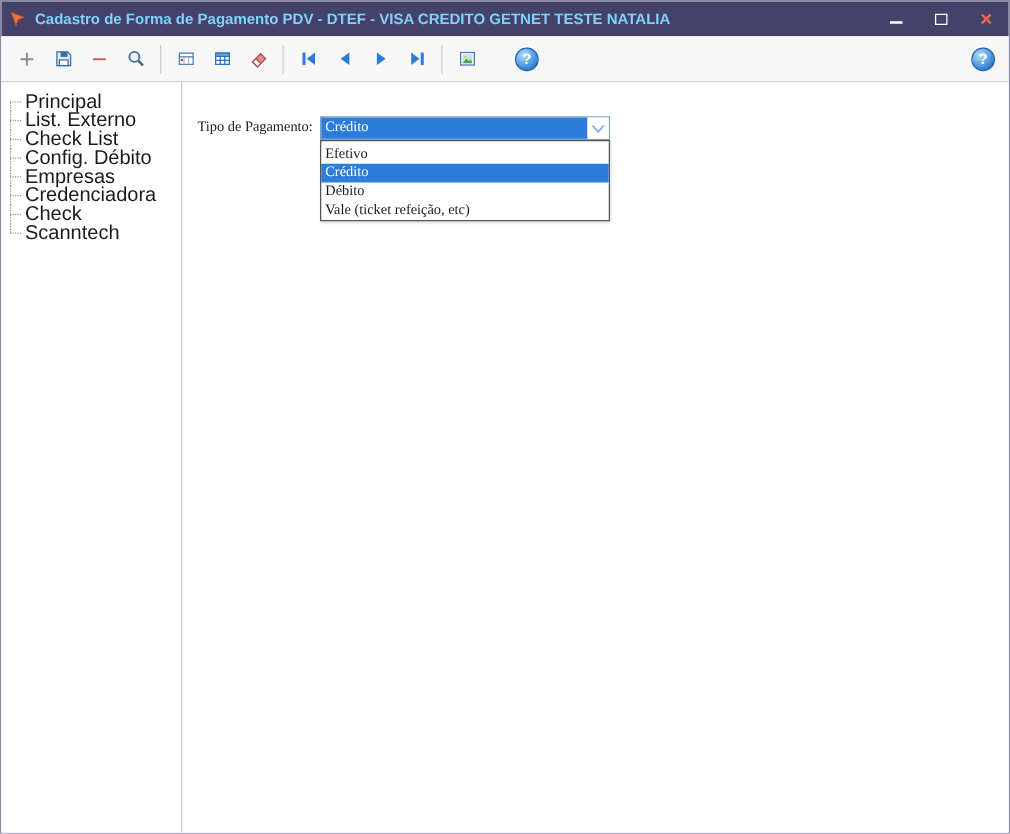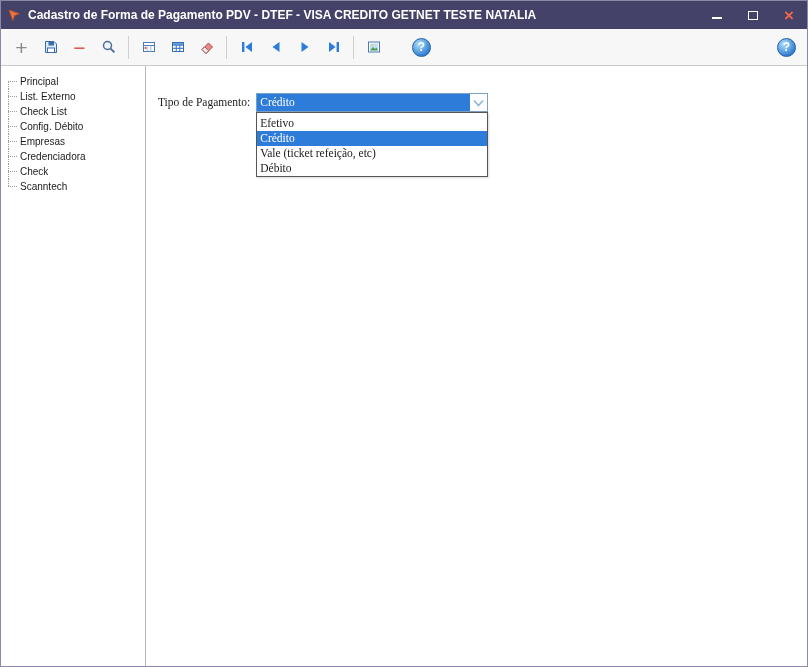--- a/index.html
+++ b/index.html
@@ -17,21 +17,21 @@
   
   .titlebar {
     height: 28px;
     background: var(--titlebar, #454269);
     display: flex; align-items: center;
     padding-left: 7px;
     color: #fff;
   }
   .titlebar .app-icon { display:flex; align-items:center; margin-right:7px; }
   .titlebar .title {
-    font-size: 12px; font-weight: bold; color:#ffffff;
+    font-size: 12px; font-weight: bold; color:#7dd3fc;
     white-space: nowrap; overflow: hidden;
     flex: 1;
   }
   .win-controls { display:flex; height:28px; }
   .wbtn { width:36px; height:28px; display:flex; align-items:center; justify-content:center; cursor:default; }
   .min-glyph { width:10px; border-bottom:2px solid #fff; display:inline-block; margin-top:6px; }
   .max-glyph { width:10px; height:9px; border:1.6px solid #fff; display:inline-block; }
   .close-glyph { color: var(--close, #f26649); font-size:17px; font-weight:bold; line-height:1; }
 
   
@@ -67,21 +67,21 @@
   .sidebar {
     width: 145px;
     border-right: 1px solid #b9b9b9;
     padding: 8px 0 0 5px;
     background: #fff;
     flex: none;
   }
   .tree { list-style: none; }
   .tree-item {
     position: relative;
-    font-size: 10px; color: #1a1a1a;
+    font-size: 16px; color: #1a1a1a;
     line-height: 15px; height: 15px;
     padding-left: 14px;
     white-space: nowrap;
     cursor: default;
   }
   .tree-item::before {
     content:""; position:absolute; left:2px; top:7px; width:9px;
     border-top:1px dotted #9a9a9a;
   }
   .tree-item::after {
@@ -273,21 +273,21 @@
             <span class="combo-value">Crédito</span>
             <span class="combo-arrow">
               <svg width="11" height="8" viewBox="0 0 11 8">
                 <polyline points="1,1.5 5.5,6.5 10,1.5" fill="none" stroke="#8fb4d9" stroke-width="1.6"></polyline>
               </svg>
             </span>
           </div>
           <ul class="dropdown">
             <li>Efetivo</li>
             <li class="selected">Crédito</li>
+            <li>Débito</li>
             <li>Vale (ticket refeição, etc)</li>
-            <li>Débito</li>
           </ul>
         </div>
       </div>
     </div>
 
   </div>
 </div>
 
 </body></html>

